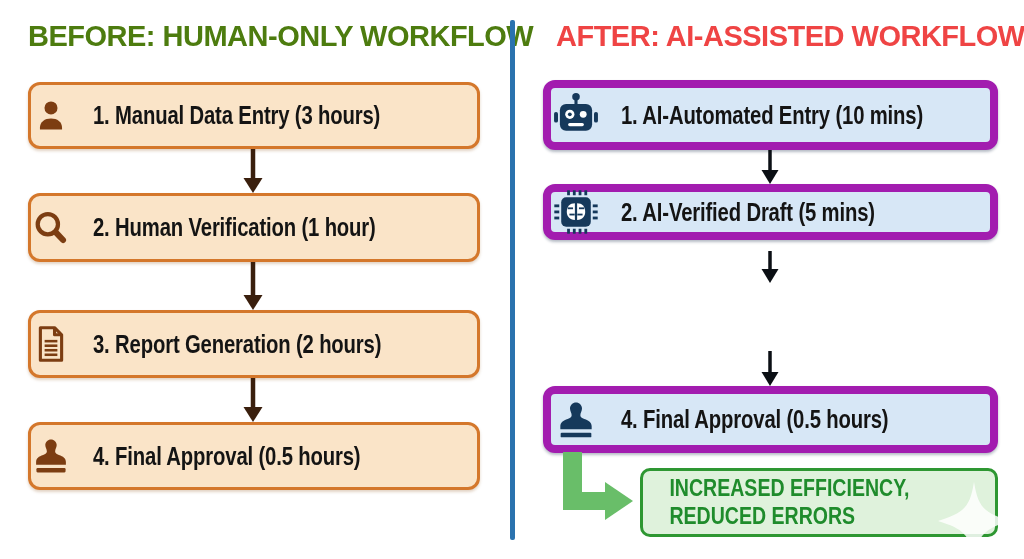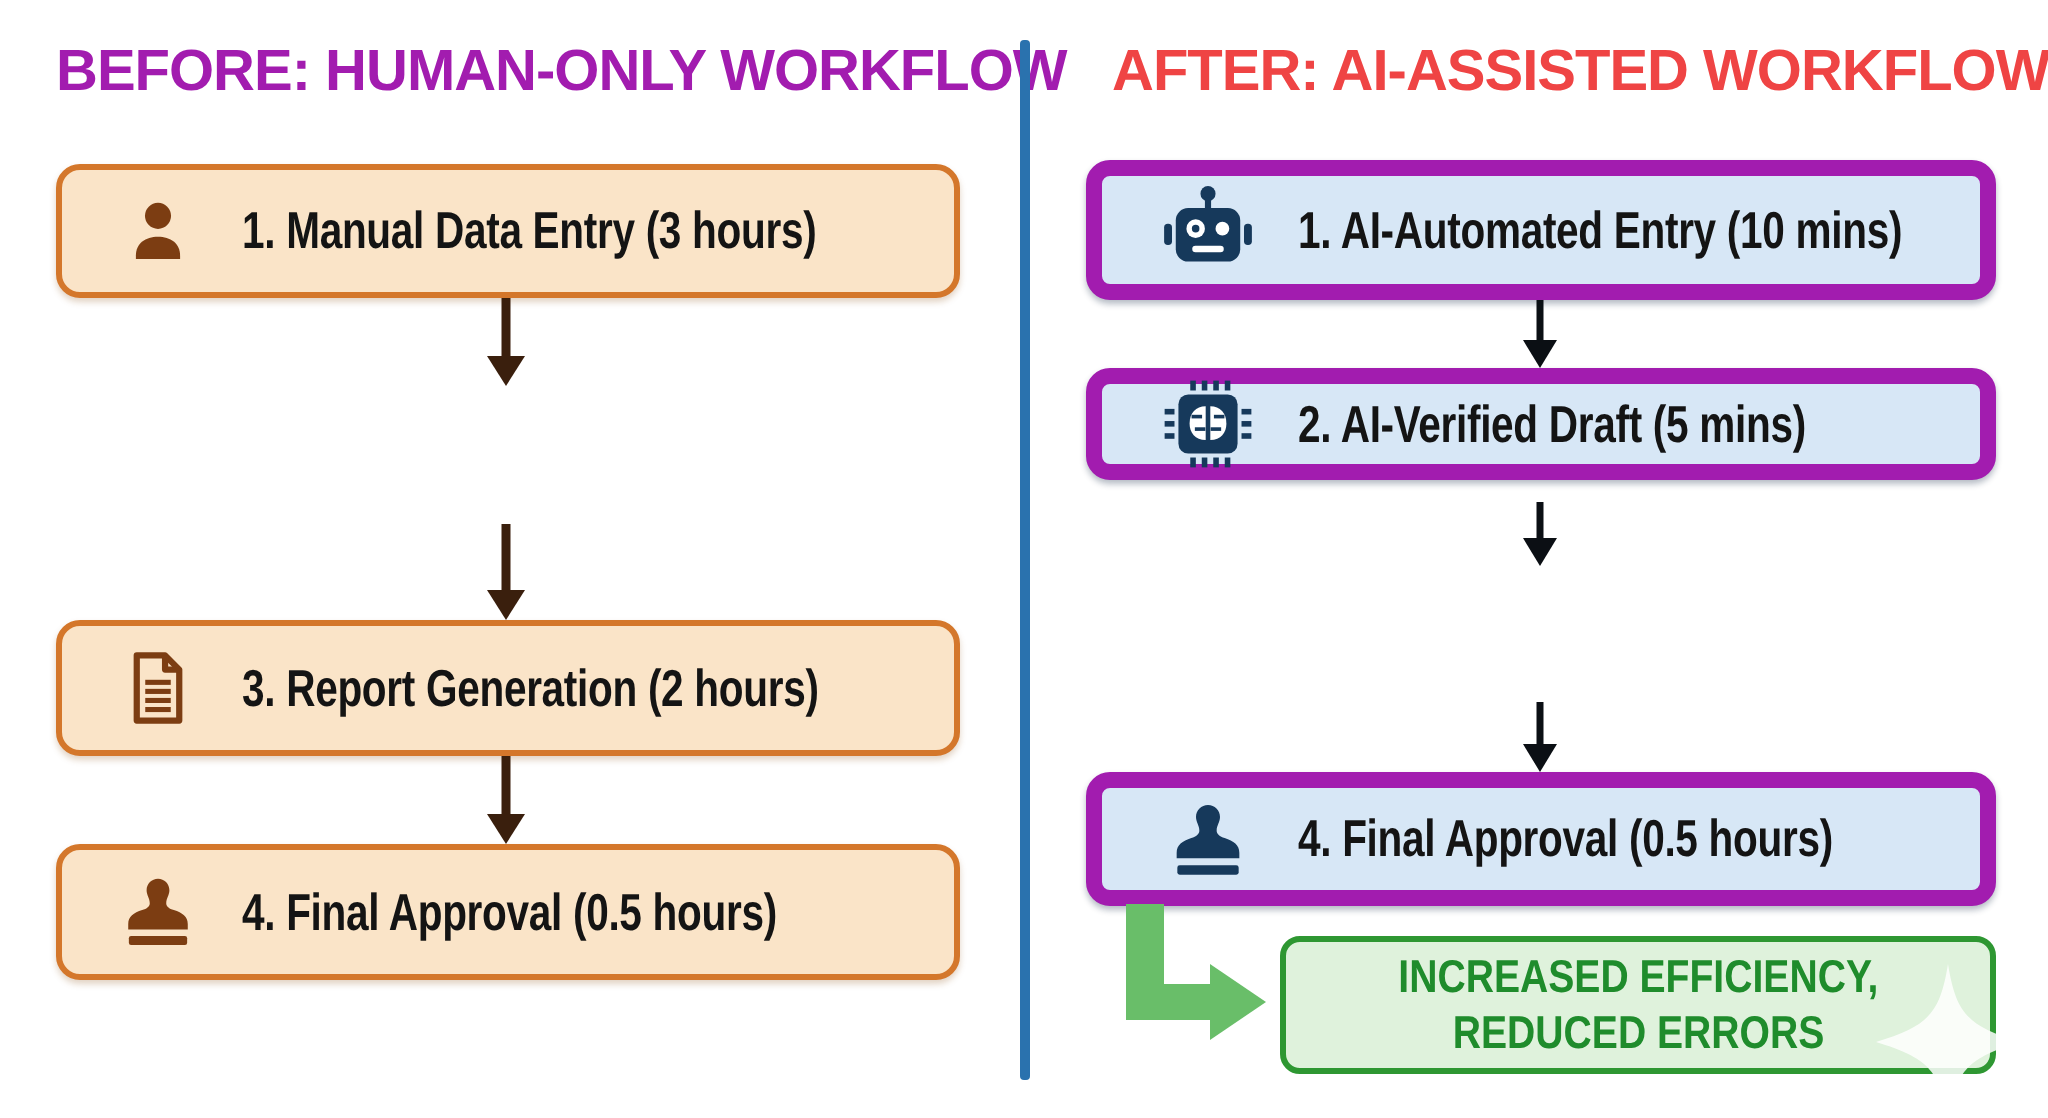--- a/index.html
+++ b/index.html
@@ -5,31 +5,31 @@
   * { margin:0; padding:0; box-sizing:border-box; }
   body { font-family:"Liberation Sans", sans-serif; background:#e9e9e9; }
   #canvas {
     position:relative; width:1024px; height:559px;
     background:#ffffff; overflow:hidden; margin:0 auto;
   }
   .col-title {
     position:absolute; top:20px; font-size:29px; font-weight:bold;
     text-align:center; letter-spacing:-0.5px; white-space:nowrap;
   }
-  .col-title.left  { left:28px;  width:452px; color:#a21caf; }
+  .col-title.left  { left:28px;  width:452px; color:#4d7c0f; }
   .col-title.right { left:556px; width:455px; color:#ef4444; }
 
   .divider {
     position:absolute; left:510px; top:20px; width:5px; height:520px;
     background:#2A72AE; border-radius:2px;
   }
 
   .step-box {
     position:absolute; display:flex; align-items:center;
-    border-radius:12px; padding-left:28px;
+    border-radius:12px; 
   }
   .step-box.left {
     left:28px; width:452px; background:#FAE4C8;
     border:3px solid #D4772B; box-shadow:0 2px 3px rgba(140,80,20,.25);
   }
   .step-box.right {
     left:543px; width:455px; background:#D7E7F6;
     border:8px solid #a21caf; box-shadow:0 2px 3px rgba(10,30,60,.3);
   }
   .step-icon { flex:0 0 auto; display:flex; align-items:center; justify-content:center; }
@@ -42,21 +42,21 @@
 
   .flow-arrow { position:absolute; }
   .flow-arrow.left-a  { left:240px; }
   .flow-arrow.right-a { left:757px; }
 
   .elbow-arrow { position:absolute; left:553px; top:452px; }
 
   .result-box {
     position:absolute; left:640px; top:468px; width:358px; height:69px;
     background:#DFF2DC; border:3px solid #2E9732; border-radius:10px;
-    display:flex; flex-direction:column; align-items:center; justify-content:center;
+    display:flex; flex-direction:column; justify-content:center;
   }
   .result-line {
     font-size:23px; font-weight:bold; color:#1F8C2C; line-height:1.2;
     white-space:nowrap; transform:scaleX(0.85); transform-origin:center;
   }
   .sparkle { position:absolute; left:932px; top:482px; opacity:0.85; }
 </style>
 </head>
 <body>
 
@@ -75,20 +75,29 @@
       </svg>
     </span>
     <span class="step-label">1. Manual Data Entry (3 hours)</span>
   </div>
 
   <svg class="flow-arrow left-a" style="top:149px" width="26" height="44">
     <line x1="13" y1="0" x2="13" y2="31" stroke="#3A1F0D" stroke-width="4.5"></line>
     <polygon points="3.5,29 22.5,29 13,44" fill="#3A1F0D"></polygon>
   </svg>
 
+  <div class="step-box left" style="top:193px;height:69px">
+    <span class="step-icon">
+      <svg width="38" height="38" viewBox="0 0 24 24" fill="none" stroke="currentColor">
+        <circle cx="10" cy="9.6" r="6.4" stroke-width="2.7"></circle>
+        <line x1="14.9" y1="14.6" x2="19.6" y2="19.6" stroke-width="3.8" stroke-linecap="round"></line>
+      </svg>
+    </span>
+    <span class="step-label">2. Human Verification (1 hour)</span>
+  </div>
 
   <svg class="flow-arrow left-a" style="top:262px" width="26" height="48">
     <line x1="13" y1="0" x2="13" y2="35" stroke="#3A1F0D" stroke-width="4.5"></line>
     <polygon points="3.5,33 22.5,33 13,48" fill="#3A1F0D"></polygon>
   </svg>
 
   <div class="step-box left" style="top:310px;height:68px">
     <span class="step-icon">
       <svg width="34" height="38" viewBox="0 0 24 26" fill="none" stroke="currentColor">
         <path d="M4.5 1.5h10l5 5v18h-15z" stroke-width="2.2" stroke-linejoin="round"></path>

